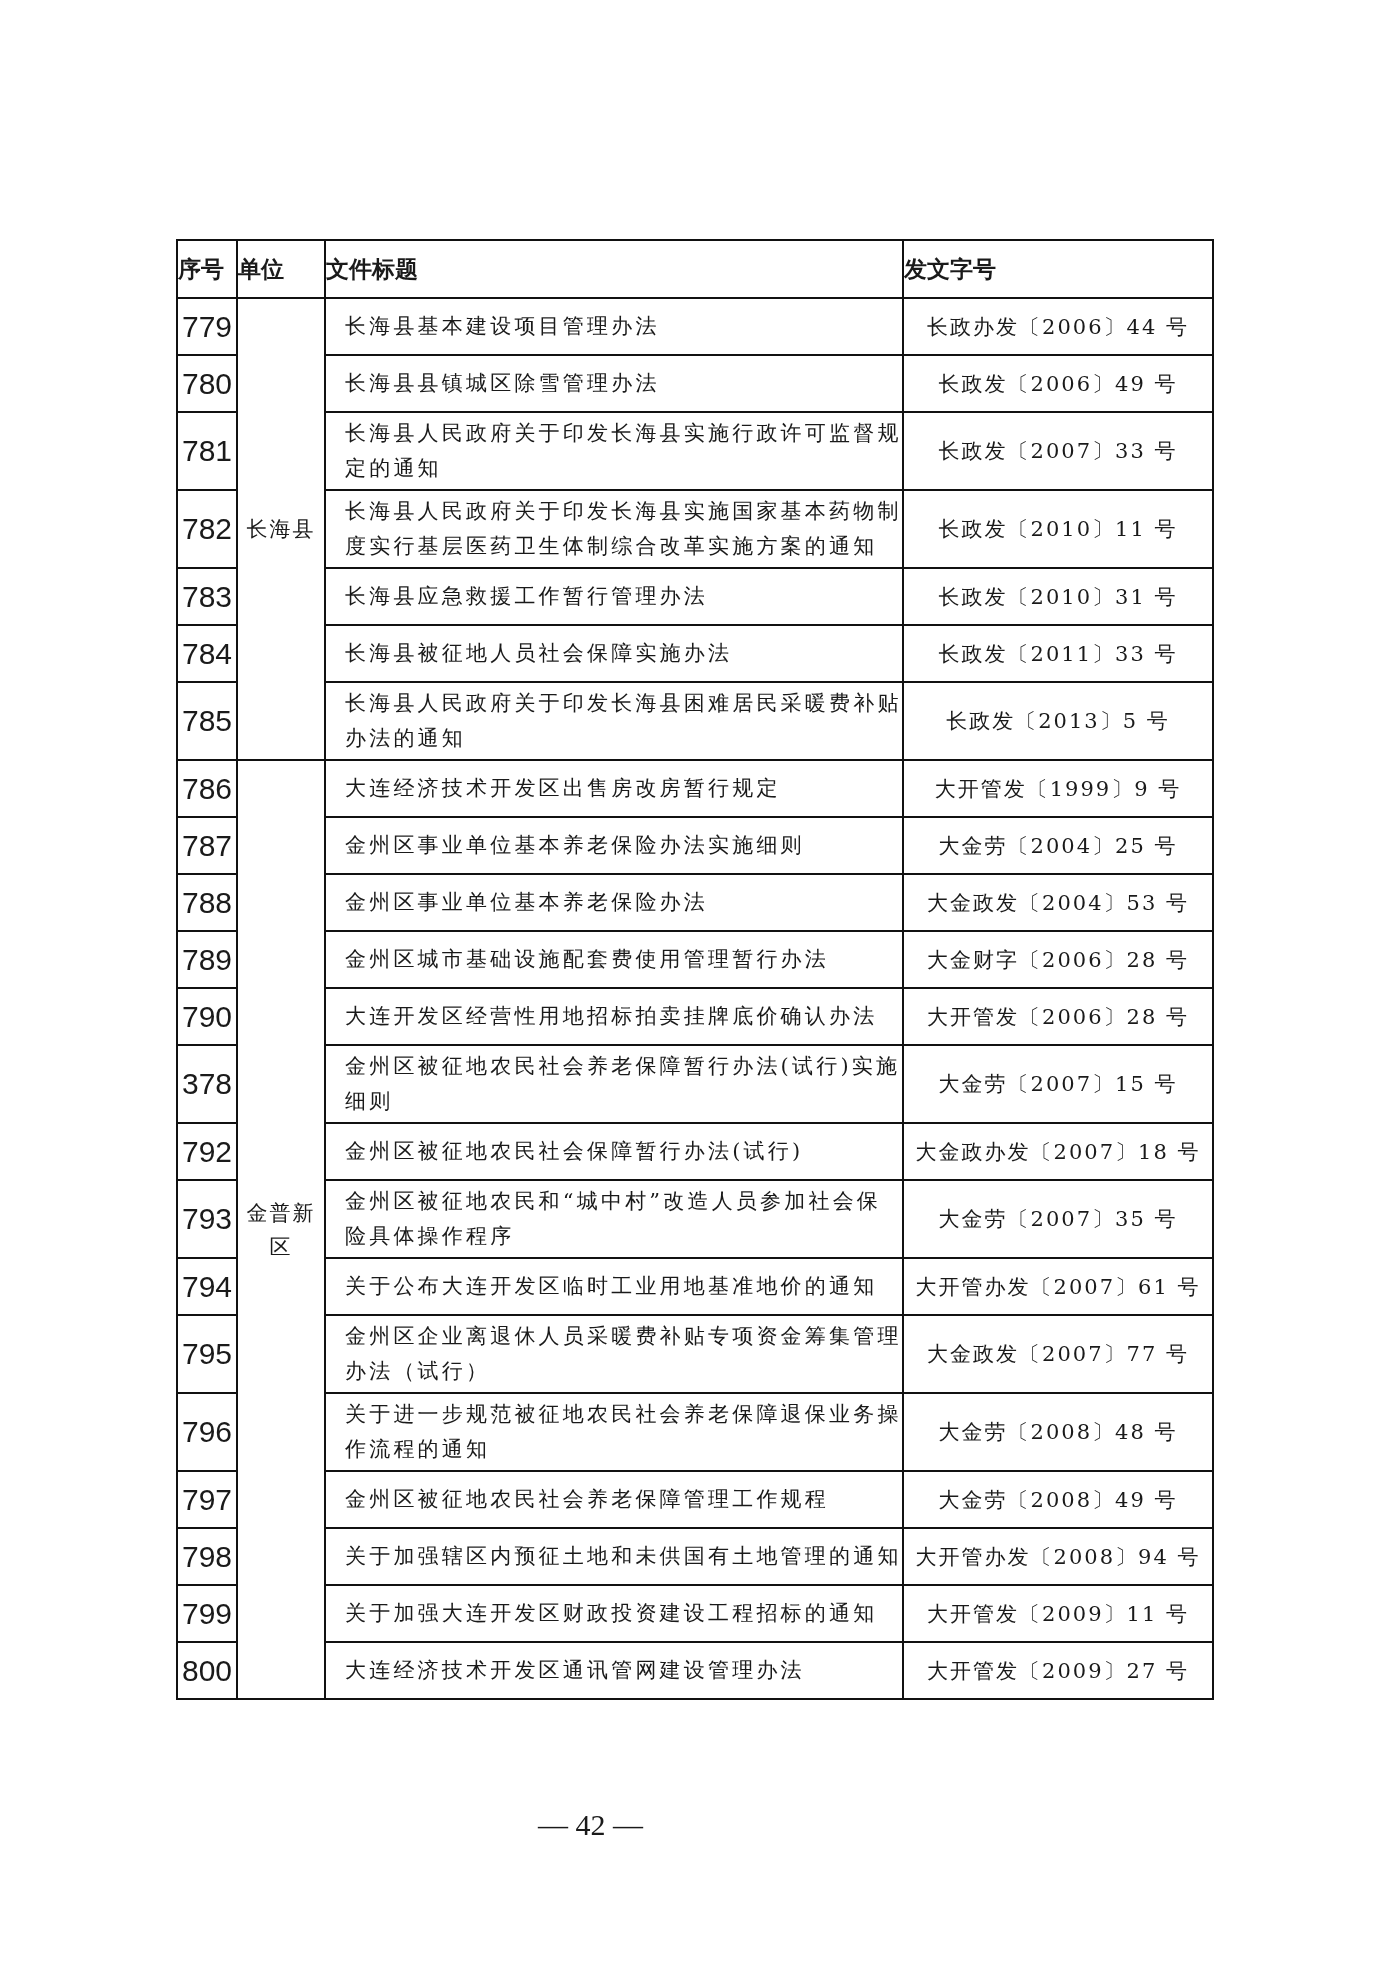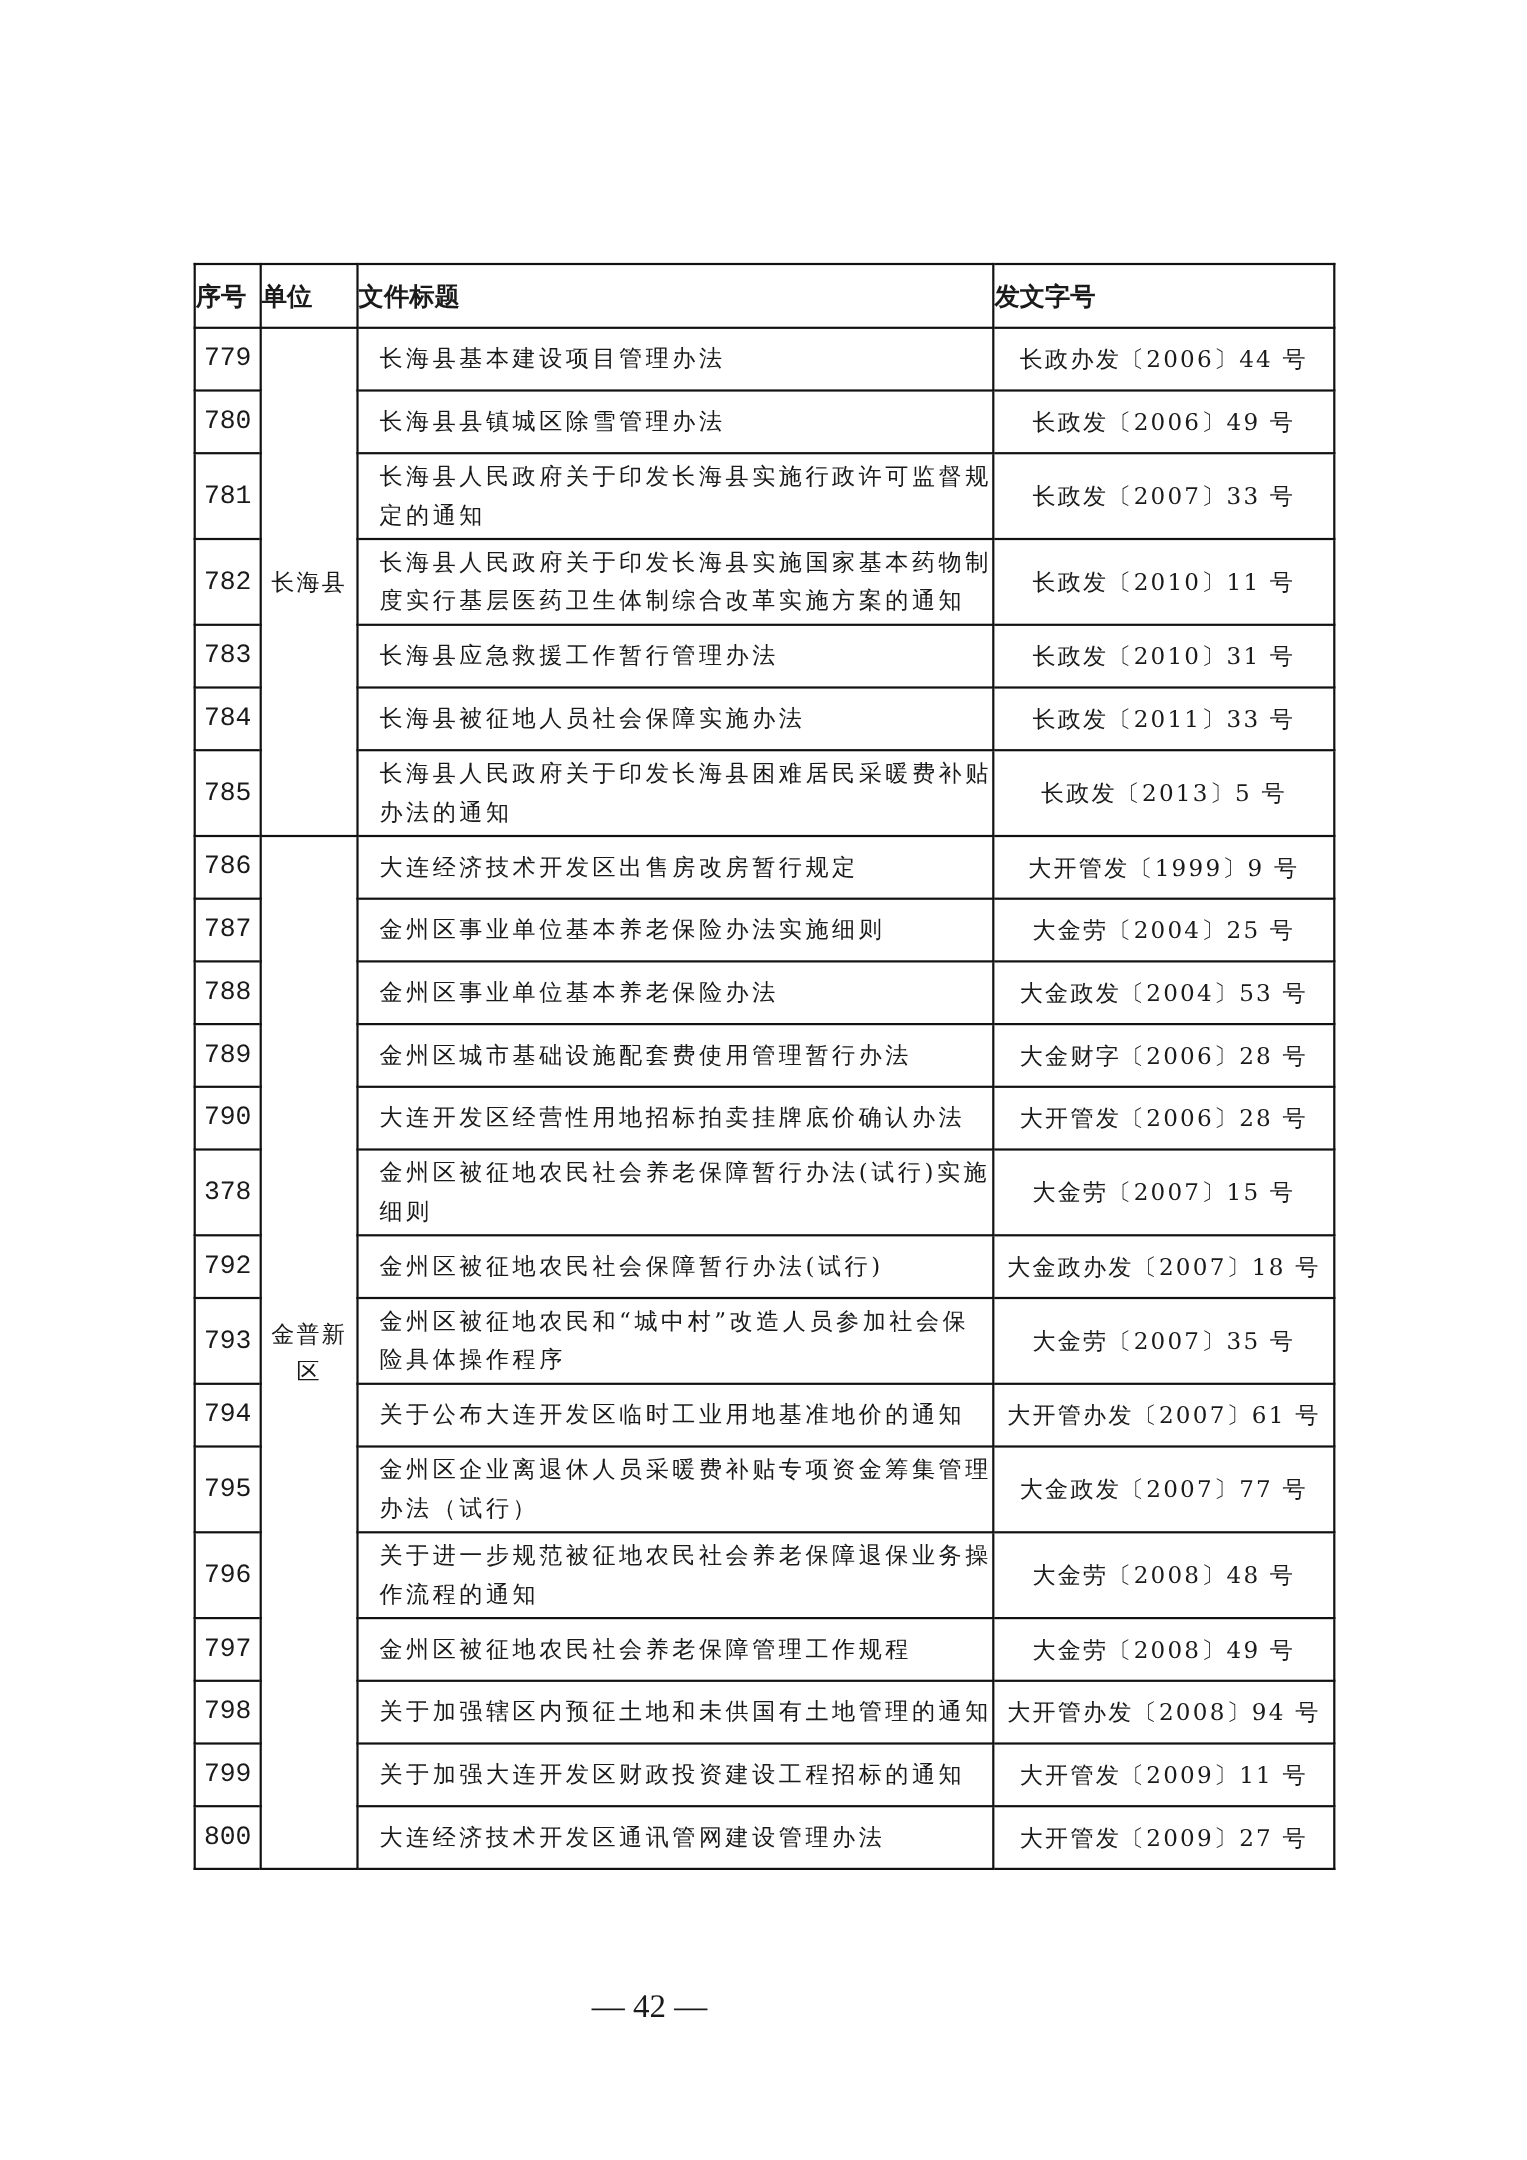--- a/index.html
+++ b/index.html
@@ -5,21 +5,21 @@
   html, body { margin: 0; padding: 0; background: #ffffff; }
   body { width: 1388px; height: 1964px; position: relative; overflow: hidden;
          font-family: "DejaVu Serif", "Liberation Serif", serif; color: #1a1a1a; }
   .page-table { position: absolute; left: 176px; top: 239px; width: 1036px;
                 border-collapse: collapse; table-layout: fixed; }
   .page-table td, .page-table th { border: 2.5px solid #111; padding: 0; }
   .page-table th { height: 56px; font-family: "DejaVu Sans", "Liberation Sans", sans-serif;
                    font-weight: bold; font-size: 23px; text-align: left; }
   col.c-seq { width: 60px; } col.c-unit { width: 88px; }
   col.c-title { width: 578px; } col.c-doc { width: 310px; }
-  td.seq { font-family: Liberation Mono, monospace; font-size: 24px; text-align: center; }
+  td.seq { font-family: Liberation Sans, sans-serif; font-size: 30px; text-align: center; }
   td.unit { font-size: 21px; text-align: center; vertical-align: middle; line-height: 34px; letter-spacing: 2px; }
   td.title { font-size: 21px; letter-spacing: 3.2px; padding-left: 19px; line-height: 35px; }
   td.doc { font-size: 21px; text-align: center; letter-spacing: 2px; }
   tr.single td { height: 55px; }
   tr.double td { height: 76px; }
   .page-num { position: absolute; top: 1808px; left: 0; width: 1181px; text-align: center;
               font-family: "Liberation Serif", serif; font-size: 30px; }
 </style>
 </head>
 <body>

